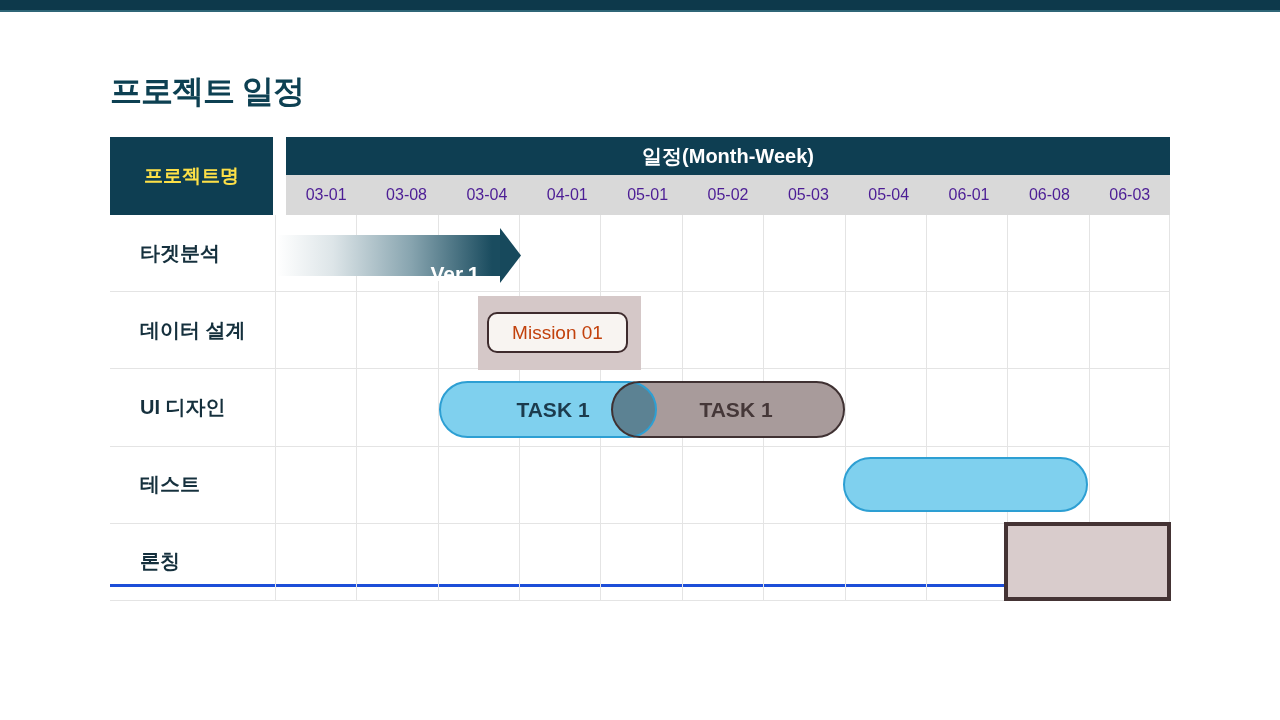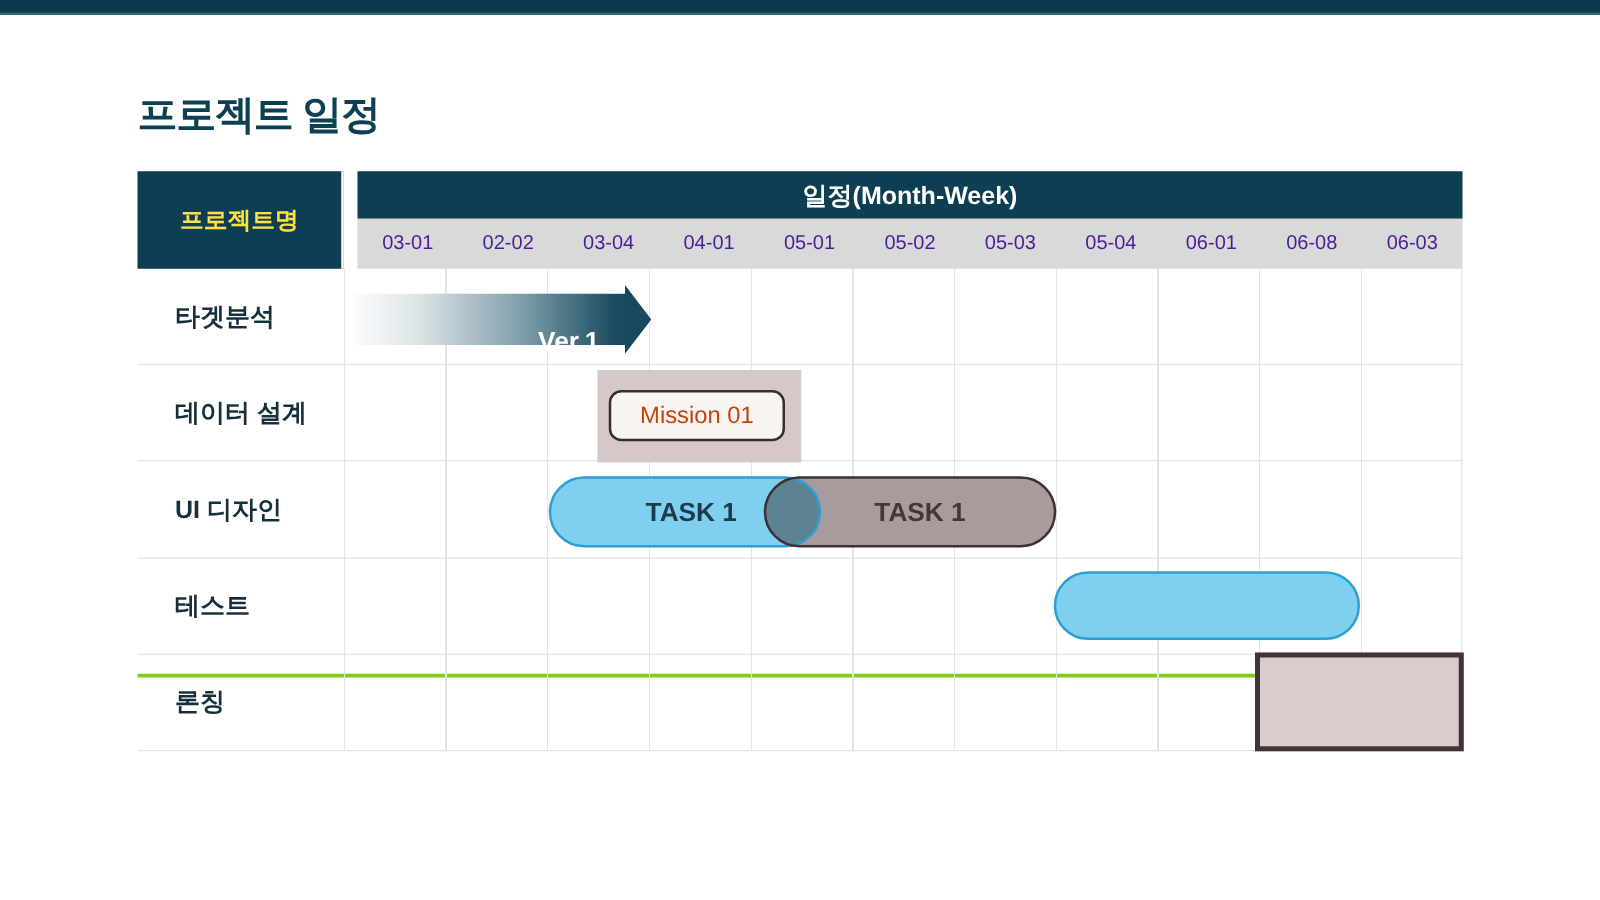--- a/index.html
+++ b/index.html
@@ -21,21 +21,21 @@
                 font-size:19px; font-weight:700; display:flex; align-items:center;
                 justify-content:center; border-right:2px solid #ffffff; }
   .ghead-right { width:895px;padding-left:11px; }
   .ghead-title { height:38px; background:#0e3e52; color:#ffffff; font-size:20px;
                  font-weight:600; display:flex; align-items:center; justify-content:center; }
   .ghead-weeks { height:40px; background:#d9d9d9; display:flex; }
   .wk { flex:1; display:flex; align-items:center; justify-content:center;
         font-size:16px; color:#4c1d95; }
 
   
-  .gbody { position:relative; width:1060px; height:327px; border-bottom:3px solid #84cc16; }
+  .gbody { position:relative; width:1060px; height:372px; border-bottom:3px solid #1d4ed8; }
   .gridarea { position:absolute; left:165px; top:0; width:895px; height:386px;
               background-image:repeating-linear-gradient(90deg,#e4e4e4 0,#e4e4e4 1px,transparent 1px,transparent 81.3636px);
               border-right:1px solid #e4e4e4; }
   .grow { position:relative; height:77.2px; border-bottom:1px solid #e4e4e4; }
   .grow:last-child { border-bottom:none; }
   .rlabel { position:absolute; left:30px; top:0; height:100%; display:flex;
             align-items:center; font-size:20px; font-weight:700; color:#15303d; }
 
   
   .bars { position:absolute; left:0; top:0; width:1060px; height:386px; }
@@ -72,21 +72,21 @@
   <h1 class="title">프로젝트 일정</h1>
 
   <div class="gantt">
 
     <div class="ghead">
       <div class="ghead-left">프로젝트명</div>
       <div class="ghead-right">
         <div class="ghead-title">일정(Month-Week)</div>
         <div class="ghead-weeks">
           <div class="wk">03-01</div>
-          <div class="wk">02-02</div>
+          <div class="wk">03-08</div>
           <div class="wk">03-04</div>
           <div class="wk">04-01</div>
           <div class="wk">05-01</div>
           <div class="wk">05-02</div>
           <div class="wk">05-03</div>
           <div class="wk">05-04</div>
           <div class="wk">06-01</div>
           <div class="wk">06-08</div>
           <div class="wk">06-03</div>
         </div>

